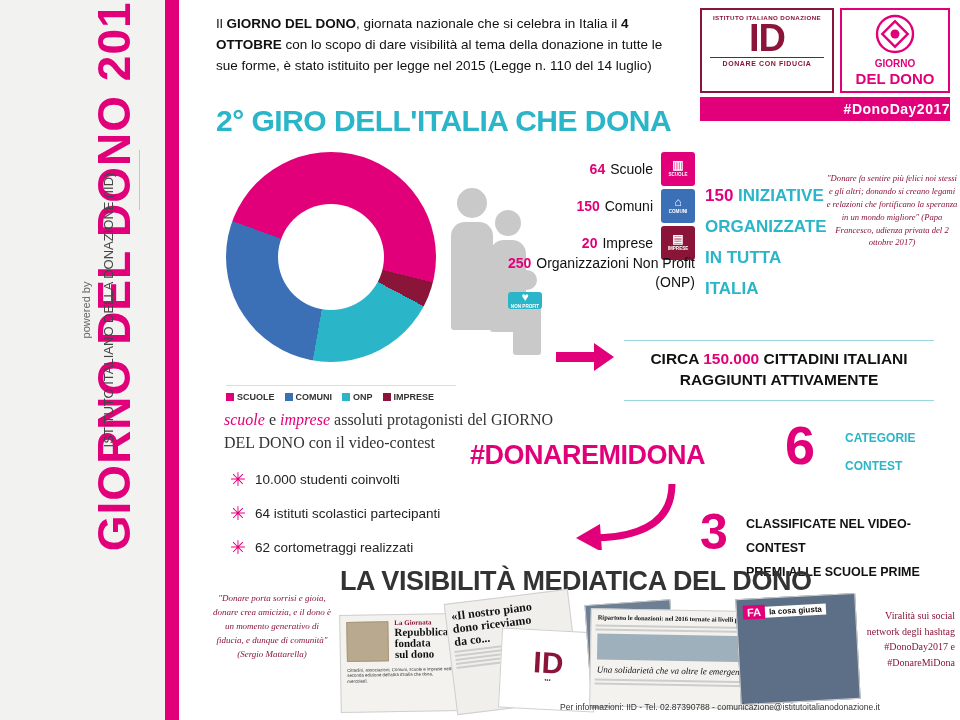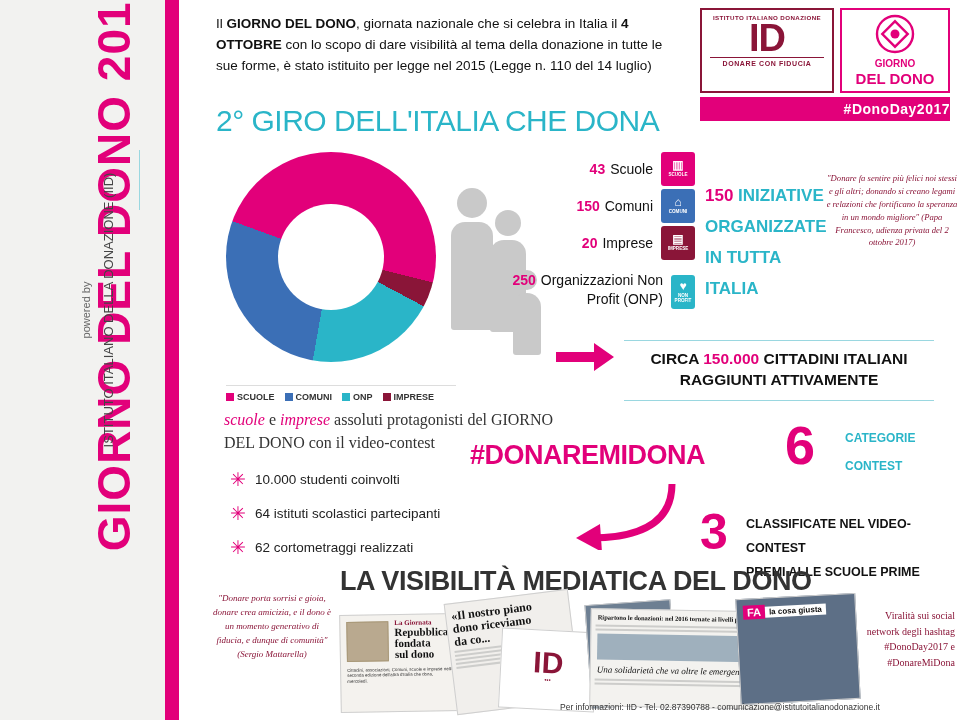--- a/index.html
+++ b/index.html
@@ -67,21 +67,21 @@
   .gdd-logo .l1 { font-size:10px; font-weight:bold; color:#e2007a; line-height:15px;}
   .gdd-logo .l2 { font-size:15px; font-weight:bold; color:#e2007a; line-height:16px;}
   #hashtag-bar {
     margin-top:4px; background:#e2007a; color:#fff; text-align:right;
     font-size:14px; font-weight:bold; padding:4px 0; letter-spacing:.5px;
   }
 
   
   #giro-title {
     position:absolute; left:216px; top:104px;
-    font-size:30px; font-weight:normal; color:#2ab5c8; letter-spacing:-.5px;
+    font-size:30px; font-weight:bold; color:#2ab5c8; letter-spacing:-.5px;
   }
 
   
   #donut-wrap { position:absolute; left:226px; top:152px; width:210px; height:210px;}
   #donut {
     width:210px; height:210px; border-radius:50%;
     background:conic-gradient(
       #e2007a 0deg 104deg,
       #8a1538 104deg 118deg,
       #2ab5c8 118deg 190deg,
@@ -267,41 +267,41 @@
   <div class="person head" style="left:2px; top:30px; width:30px; height:30px;"></div>
   <div class="person body" style="left:-4px; top:64px; width:42px; height:108px;"></div>
   <div class="person head" style="left:40px; top:52px; width:26px; height:26px;"></div>
   <div class="person body" style="left:35px; top:82px; width:36px; height:92px;"></div>
   <div class="person head" style="left:62px; top:112px; width:20px; height:20px;"></div>
   <div class="person body" style="left:58px; top:135px; width:28px; height:62px;"></div>
 </div>
 
 <div id="stats">
   <div class="stat-row">
-    <span class="lbl"><b class="num">43</b><span>Scuole</span></span>
+    <span class="lbl"><b class="num">64</b><span>Scuole</span></span>
     <span class="stat-icon" style="background:#e2007a">
         <span class="si-glyph">▥</span>
         <span>SCUOLE</span>
       </span>
   </div>
   <div class="stat-row">
     <span class="lbl"><b class="num">150</b><span>Comuni</span></span>
     <span class="stat-icon" style="background:#3b6fb6">
         <span class="si-glyph">⌂</span>
         <span>COMUNI</span>
       </span>
   </div>
   <div class="stat-row">
     <span class="lbl"><b class="num">20</b><span>Imprese</span></span>
     <span class="stat-icon" style="background:#8a1538">
         <span class="si-glyph">▤</span>
         <span>IMPRESE</span>
       </span>
   </div>
-  <div class="stat-row" style="height:48px; align-items:flex-end;">
+  <div class="stat-row" style="height:48px; align-items:flex-start;flex-direction:column;">
     <span class="lbl" style="line-height:1.35; padding-top:2px;"><b class="num">250</b><span>Organizzazioni Non Profit (ONP)</span></span>
     <span class="stat-icon" style="background:#2ab5c8">
         <span class="si-glyph">♥</span>
         <span>NON PROFIT</span>
       </span>
   </div>
 </div>
 
 <div id="iniziative">
   <div><span class="n">150</span> <span>INIZIATIVE</span></div>

